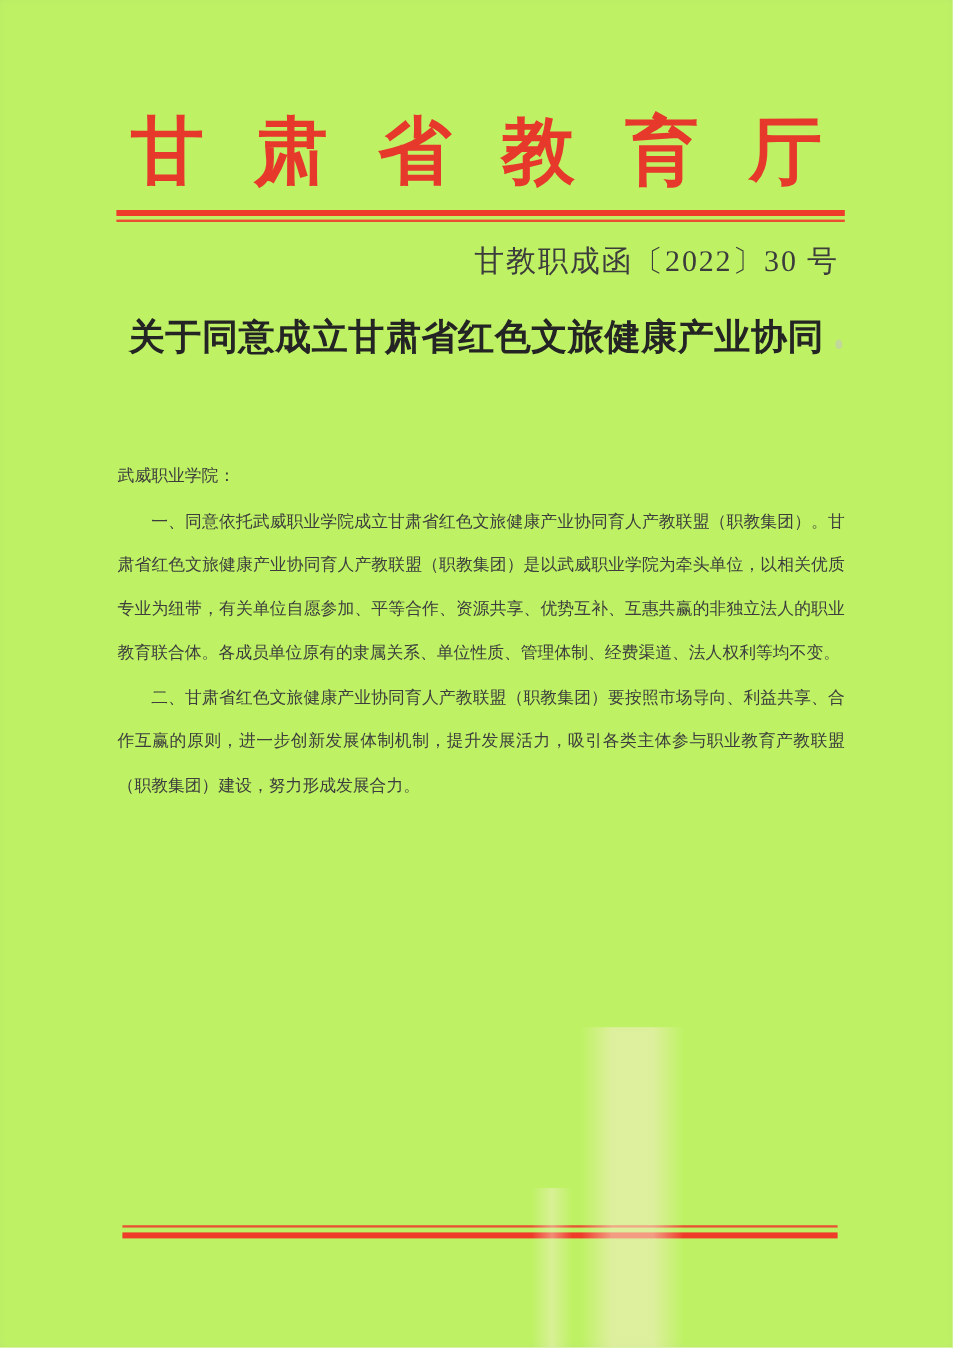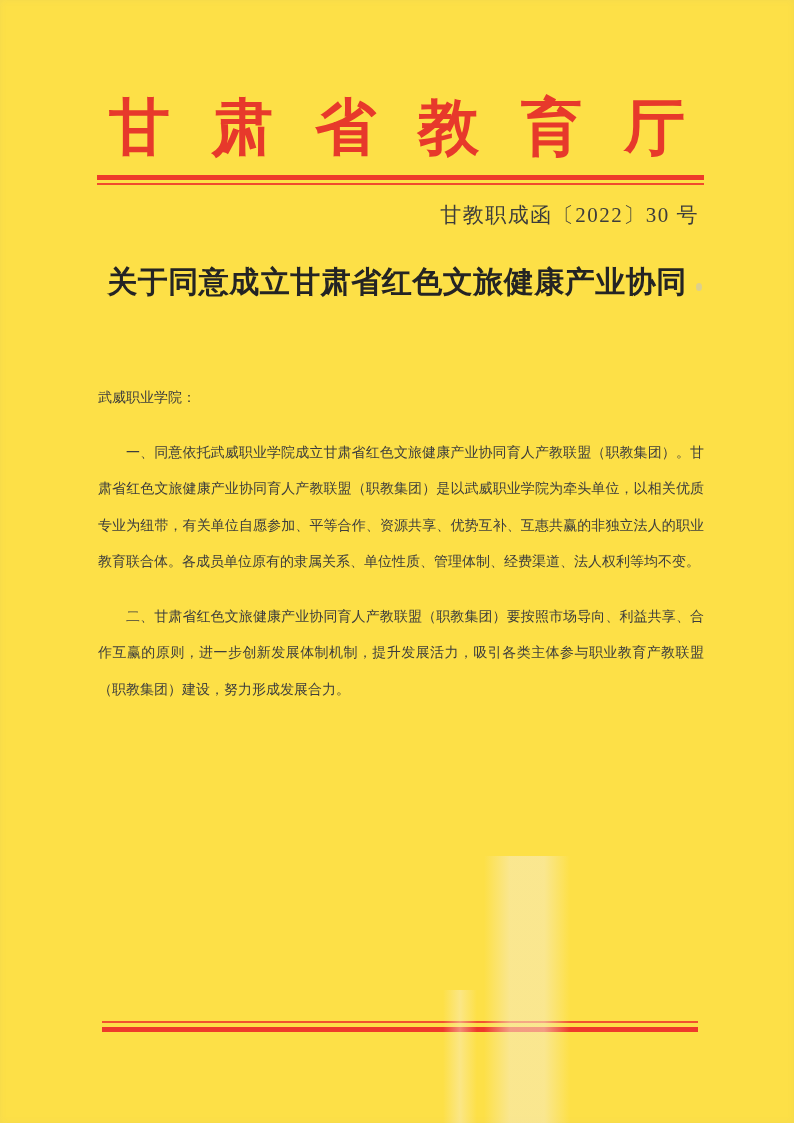--- a/index.html
+++ b/index.html
@@ -5,21 +5,21 @@
   html, body { margin: 0; padding: 0; }
   body {
     width: 794px; height: 1123px;
     background: #ffffff;
     position: relative;
     overflow: hidden;
     font-family: "Liberation Serif", "DejaVu Serif", serif;
   }
   .page {
     position: absolute; inset: 0;
-    background: #fde047;
+    background: #bef264;
     box-shadow: inset 0 0 6px rgba(160,160,160,0.10);
   }
 
   
   .agency {
     position: absolute;
     top: 94px; left: 0; right: -42px;
     text-align: center;
     font-size: 61px;
     font-weight: bold;
@@ -32,21 +32,21 @@
   
   .hdr-divider { position: absolute; top: 175px; left: 97px; width: 607px; }
   .hdr-divider .rule-thick { height: 5px; background: var(--accent-line, #ee3b2a); }
   .hdr-divider .rule-thin  { height: 2px; background: var(--accent-line, #ee3b2a); margin-top: 3px; opacity: .9; }
 
   
   .doc-number {
     position: absolute;
     top: 201px; left: 98px; width: 601px;
     text-align: right;
-    font-size: 21px;
+    font-size: 25px;
     color: #3c3c3c;
     letter-spacing: 1.5px;
   }
 
   
   .doc-title {
     position: absolute;
     top: 258px; left: 0; width: 794px;
     text-align: center;
     font-size: 30px;
@@ -61,21 +61,21 @@
     position: absolute;
     top: 380px; left: 98px; width: 606px;
     font-size: 14px;
     line-height: 36.5px;
     color: var(--body-text, #3d3d3d);
     text-align: justify;
     text-justify: inter-ideograph;
   }
   .body-text p { margin: 0; }
   .body-text p.indent { text-indent: 2em; }
-  .body-text p.spaced { margin-top: 18px; }
+  .body-text p.spaced { margin-top: 1px; }
 
   
   .ftr-divider { position: absolute; top: 1021px; left: 102px; width: 596px; }
   .ftr-divider .rule-thin  { height: 2px; background: var(--accent-line, #ee3b2a); opacity: .85; }
   .ftr-divider .rule-thick { height: 5px; background: var(--accent-line, #ee3b2a); margin-top: 4px; }
 
   
   .streak { position: absolute; pointer-events: none; }
   .streak-a {
     left: 484px; top: 856px; width: 86px; height: 267px;

